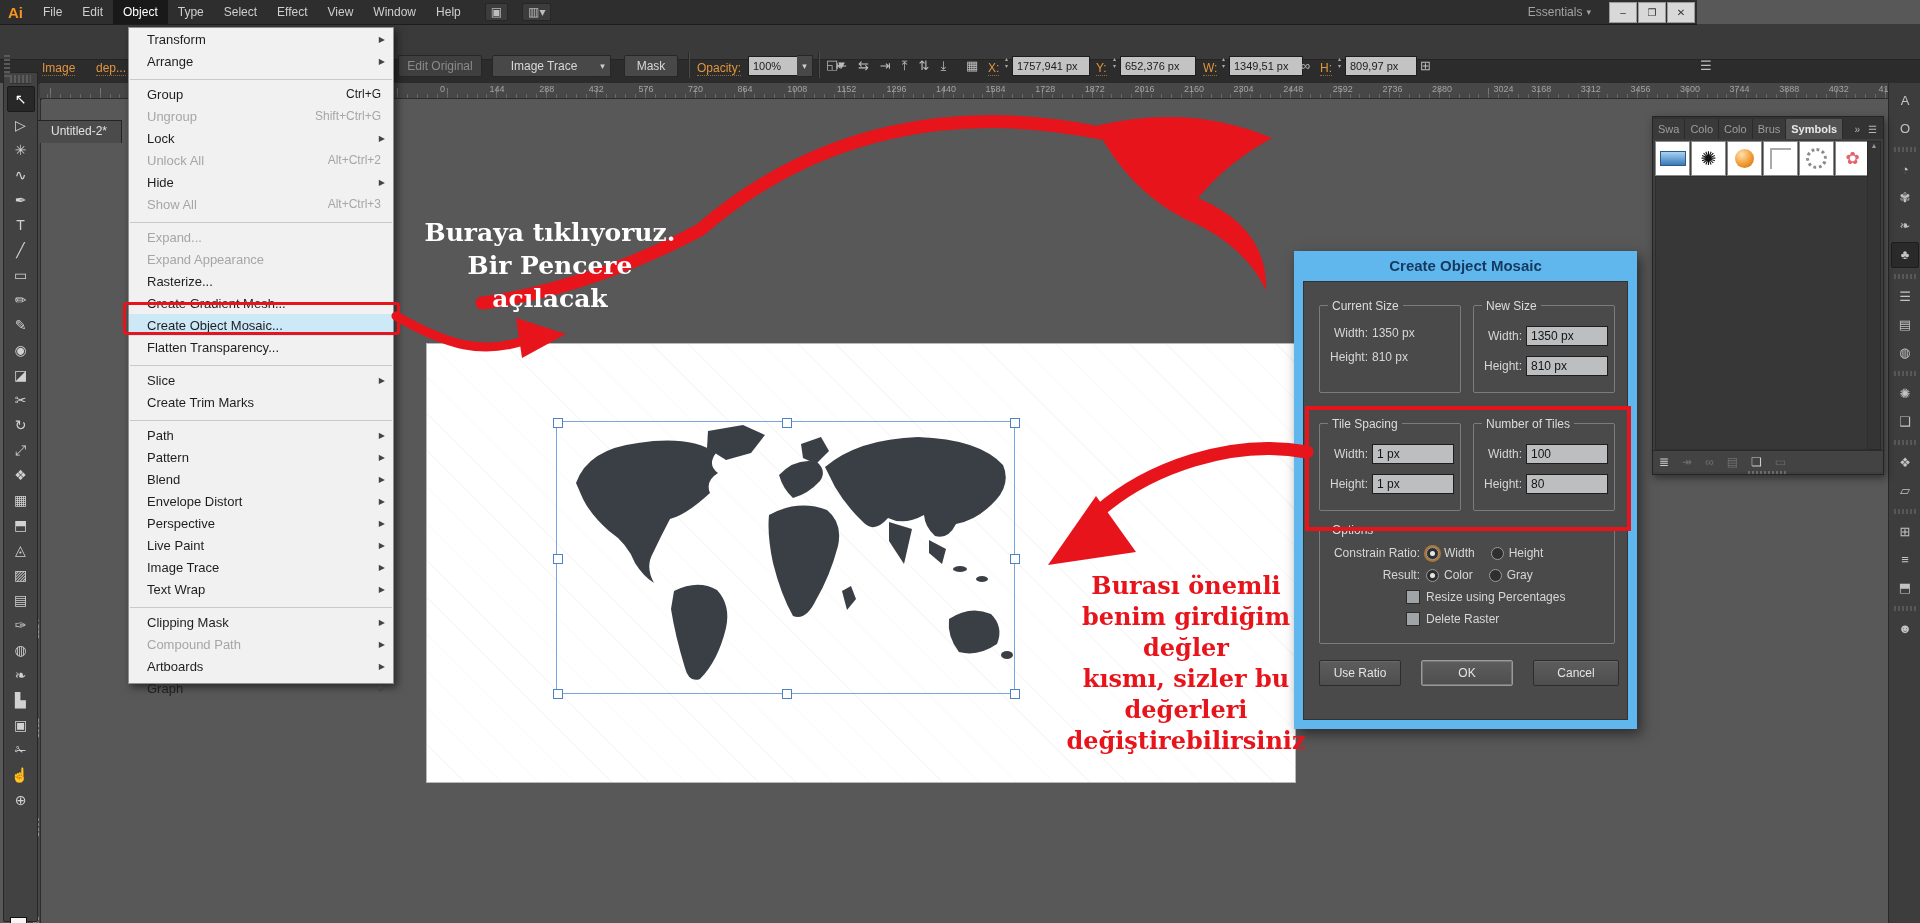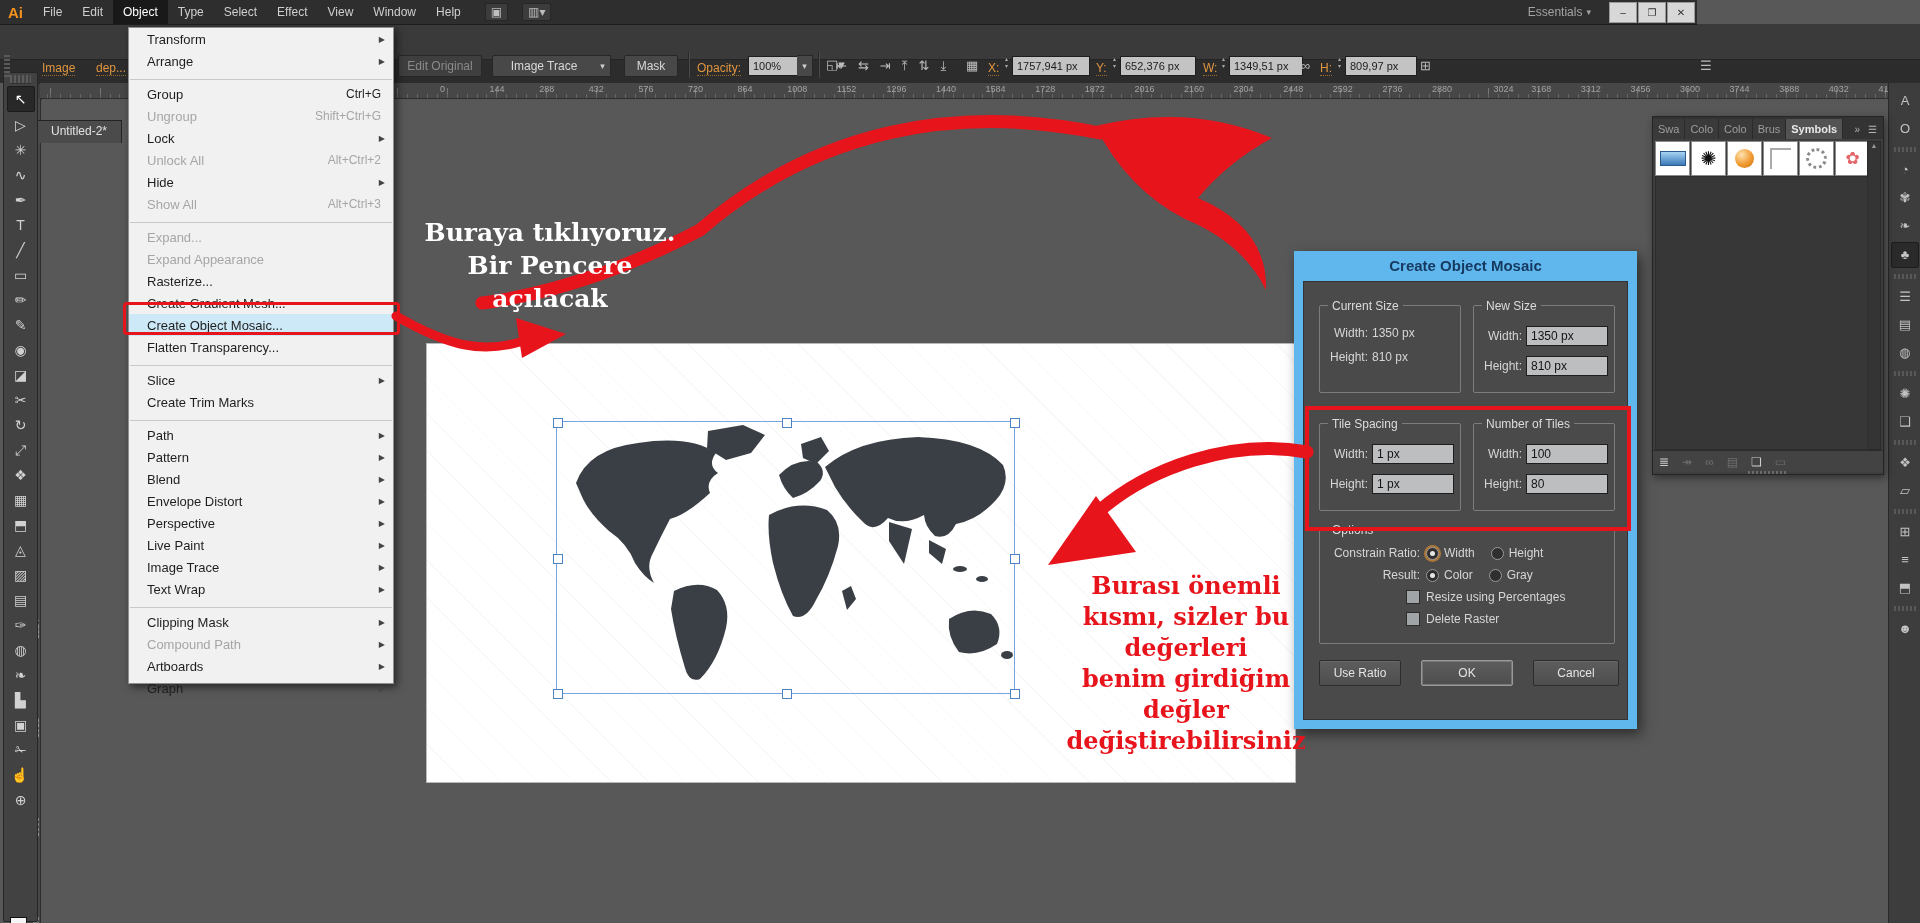--- a/index.html
+++ b/index.html
@@ -601,18 +601,18 @@
       <polygon points="1048,565 1096,496 1136,552" stroke="none"></polygon>
     </g>
   </svg>
 
   <div class="abs note" id="white-note">
       <div>Buraya tıklıyoruz.</div>
       <div>Bir Pencere açılacak</div>
     </div>
   <div class="abs note" id="red-note" style="color: rgb(232, 20, 28);">
       <div>Burası önemli</div>
+      <div>benim girdiğim değler</div>
       <div>kısmı, sizler bu değerleri</div>
-      <div>benim girdiğim değler</div>
       <div>değiştirebilirsiniz</div>
     </div>
 
 </div>
 
 </body></html>

